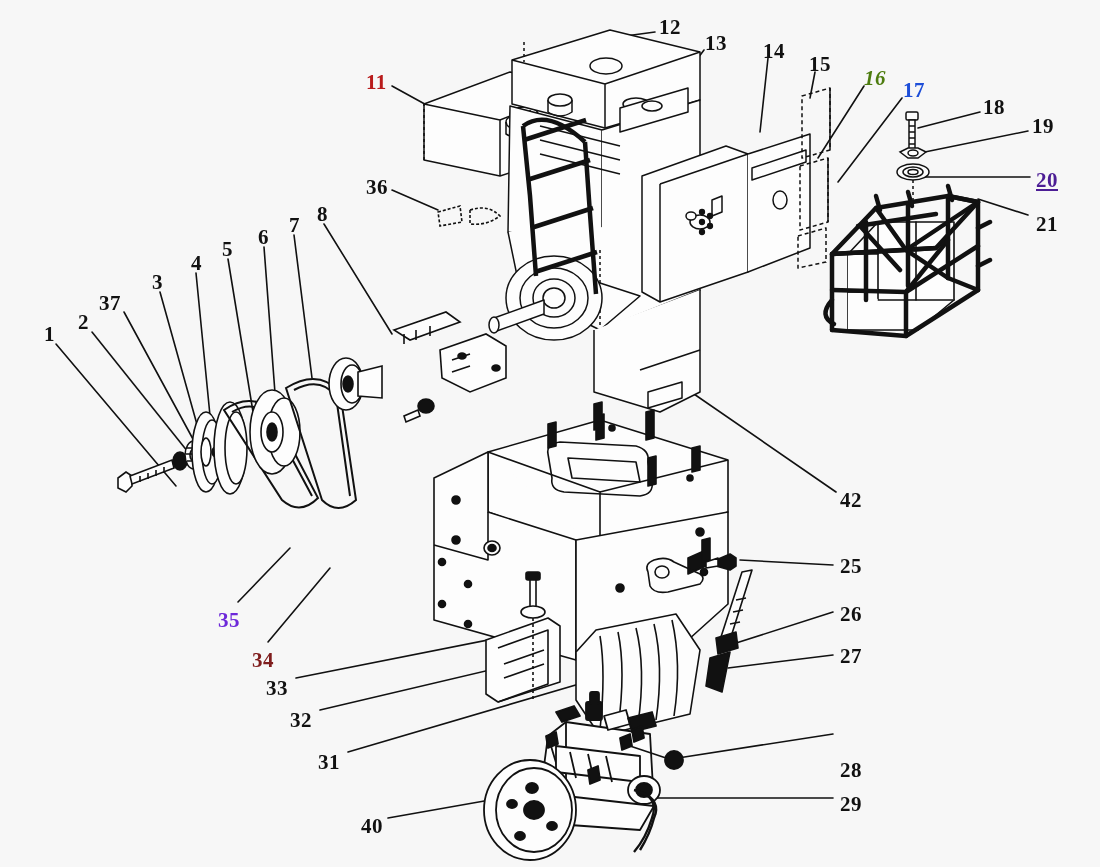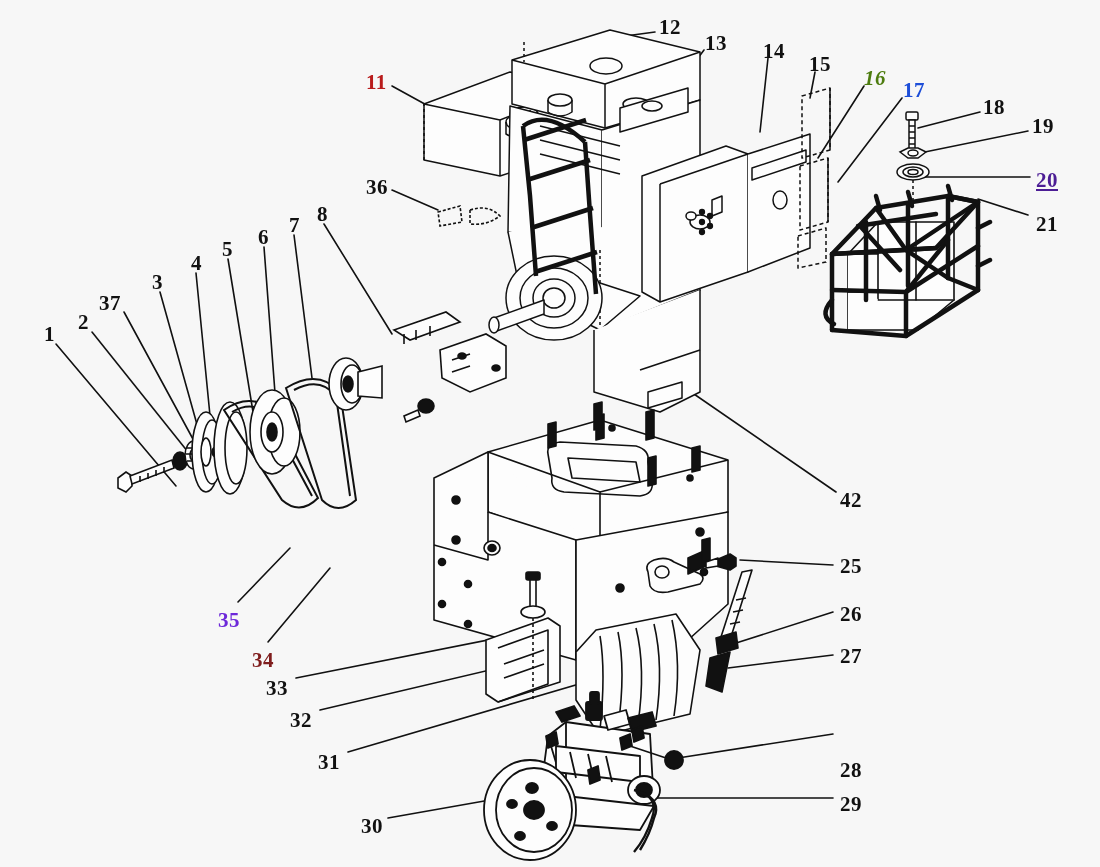--- a/index.html
+++ b/index.html
@@ -445,21 +445,21 @@
       <div class="callout" style="left: 983px; top: 97px; color: rgb(17, 17, 17);">18</div>
       <div class="callout" style="left: 1032px; top: 116px; color: rgb(17, 17, 17);">19</div>
       <div class="callout" style="left: 1036px; top: 170px; color: #4c1d95; text-decoration: underline;">20</div>
       <div class="callout" style="left: 1036px; top: 214px; color: rgb(17, 17, 17); text-align: center;">21</div>
       <div class="callout" style="left: 840px; top: 490px; color: rgb(17, 17, 17);">42</div>
       <div class="callout" style="left: 840px; top: 556px; color: rgb(17, 17, 17); text-align: right;">25</div>
       <div class="callout" style="left: 840px; top: 604px; color: rgb(17, 17, 17);">26</div>
       <div class="callout" style="left: 840px; top: 646px; color: rgb(17, 17, 17);">27</div>
       <div class="callout" style="left: 840px; top: 726px; color: rgb(17, 17, 17); margin-top: 34px;">28</div>
       <div class="callout" style="left: 840px; top: 794px; color: rgb(17, 17, 17);">29</div>
-      <div class="callout" style="left: 361px; top: 816px; color: rgb(17, 17, 17);">30</div>
+      <div class="callout" style="left: 361px; top: 816px; color: rgb(17, 17, 17);">40</div>
       <div class="callout" style="left: 318px; top: 752px; color: rgb(17, 17, 17);">31</div>
       <div class="callout" style="left: 290px; top: 710px; color: rgb(17, 17, 17);">32</div>
       <div class="callout" style="left: 266px; top: 678px; color: rgb(17, 17, 17);">33</div>
       <div class="callout" style="left: 252px; top: 650px; color: #7f1d1d;">34</div>
       <div class="callout" style="left: 218px; top: 610px; color: #6d28d9;">35</div>
       <div class="callout" style="left: 366px; top: 177px; color: rgb(17, 17, 17);">36</div>
     </div>
 
 </div>
 

